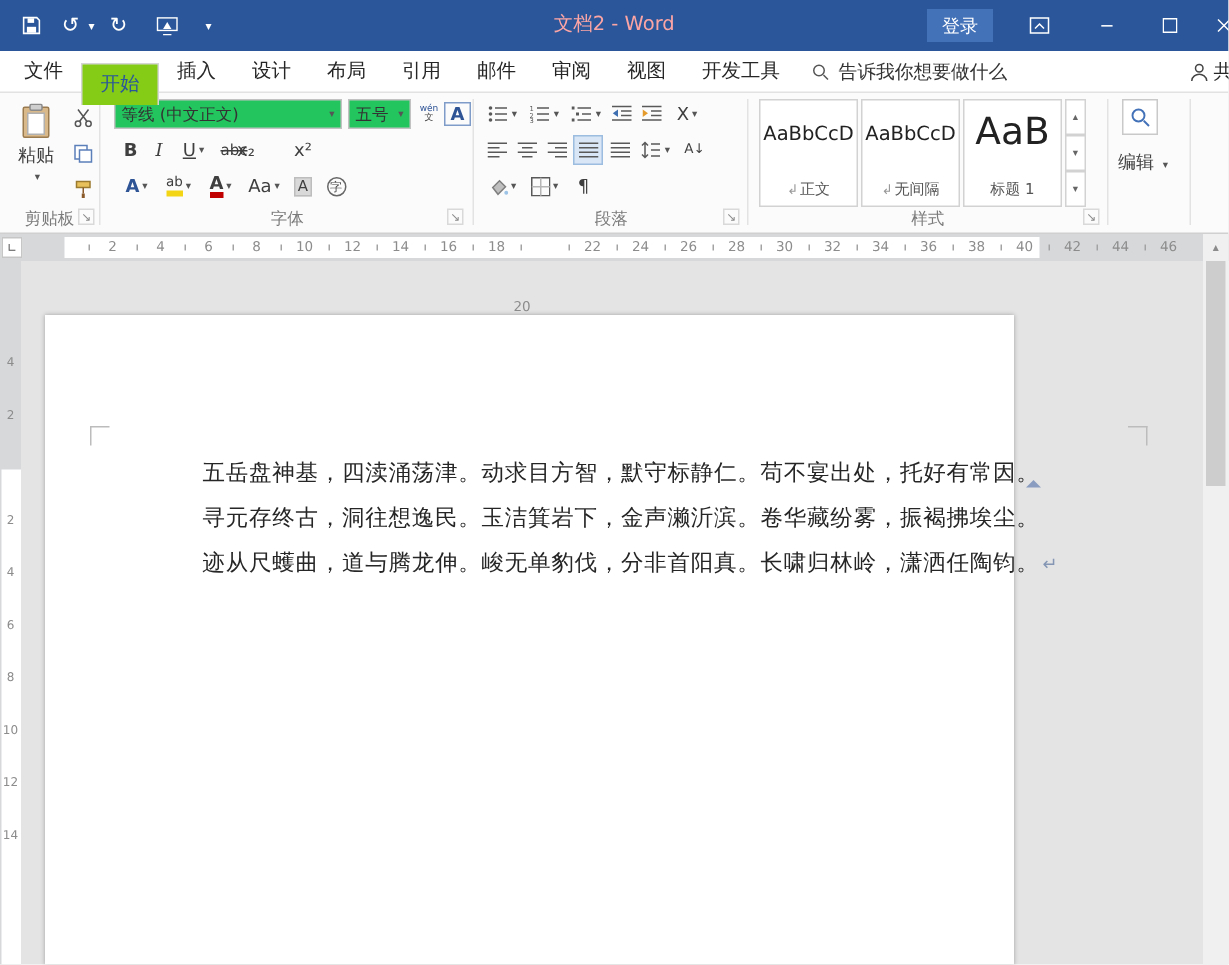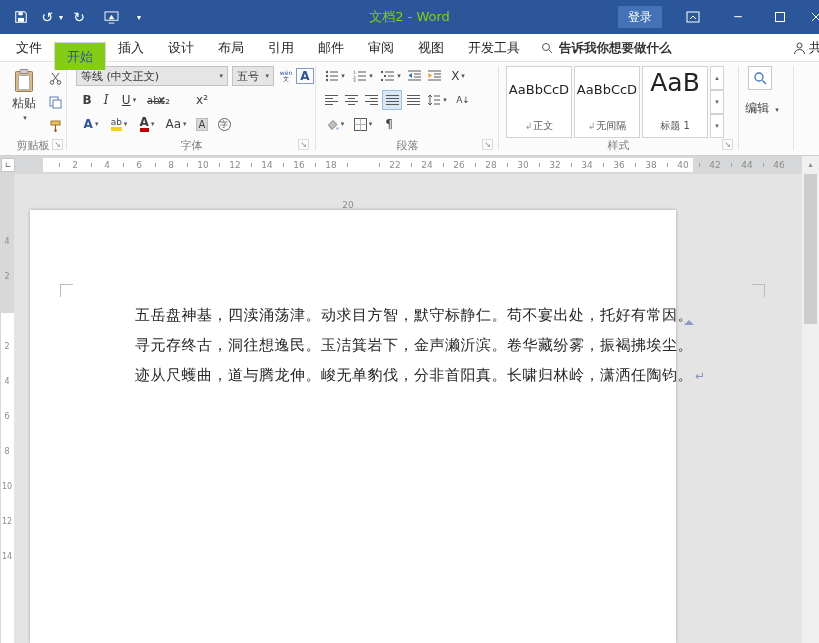--- a/index.html
+++ b/index.html
@@ -3,56 +3,56 @@
 <meta charset="utf-8">
 <style>
   * { margin:0; padding:0; box-sizing:border-box; }
   body { font-family:"DejaVu Sans","Liberation Sans",sans-serif; }
   .app { position:relative; width:819px; height:643px; overflow:hidden; background:#e4e4e4; cursor:default; }
 
   
   .titlebar { position:absolute; left:0; top:0; width:819px; height:34px; background:#2b579a; color:#fff; }
   .tbtn { position:absolute; top:8px; width:18px; height:18px; display:flex; align-items:center; justify-content:center; font-size:14px; color:#fff; }
   .tarrow { position:absolute; top:12px; width:10px; height:10px; font-size:8px; color:#fff; display:flex; align-items:center; justify-content:center; }
-  .title { position:absolute; top:0; left:0; width:100%; height:34px; line-height:34px; text-align:center; font-size:13px; color:#84cc16; }
+  .title { position:absolute; top:0; left:0; width:100%; height:34px; line-height:34px; text-align:center; font-size:13px; color:#fca5a5; }
   .login { position:absolute; top:6px; left:618px; width:44px; height:22px; background:#4472b9; border:none; color:#fff; font-size:12px; font-family:inherit; }
   .winctl { position:absolute; top:9px; width:20px; height:16px; display:flex; align-items:center; justify-content:center; color:#fff; font-size:12px; }
 
   
   .tabrow { position:absolute; left:0; top:34px; width:819px; height:28px; background:#fff; border-bottom:1px solid #e2e2e2; }
   .tabs { position:absolute; left:4px; top:0; height:28px; display:flex; }
   .tab { height:28px; line-height:28px; padding:0 12px; font-size:13px; color:#262626; white-space:nowrap; }
   .tab.active { color:#2b579a; background:#84cc16; border:1px solid #d5d5d5; border-bottom:none; position:relative; z-index:2;margin-top:8px; }
-  .tellme { position:absolute; left:541px; top:0; height:28px; display:flex; align-items:center; gap:6px; font-size:12.5px; color:#333;font-weight:bold; }
+  .tellme { position:absolute; left:541px; top:0; height:28px; display:flex; align-items:center; gap:6px; font-size:12.5px; color:#333; }
   .share { position:absolute; left:793px; top:0; height:28px; display:flex; align-items:center; gap:3px; font-size:13px; color:#262626; white-space:nowrap; }
 
   
   .ribbon { position:absolute; left:0; top:62px; width:819px; height:94px; background:#fbfbfc; border-bottom:1px solid #d0d0d0; }
   .gdiv { position:absolute; top:4px; width:1px; height:84px; background:#e3e3e3; }
   .glabel { position:absolute; bottom:2px; text-align:center; font-size:11px; color:#7b7b7b;font-family:Liberation Serif, serif; }
   .launcher { position:absolute; top:77px; width:11px; height:11px; font-size:8px; color:#8c8c8c; display:flex; align-items:center; justify-content:center; border:1px solid #d9d9d9; }
   .rb { position:absolute; height:20px; display:flex; align-items:center; justify-content:center; font-size:12px; color:#3f3f3f; }
   .rb.sel { background:#d9e6f5; border:1px solid #9cbce0; }
   .arrow { font-size:7px; color:#555; margin-left:2px; }
-  .combo { position:absolute; top:4px; height:20px; background:#e5e5e5; border:1px solid #c2c2c2; display:flex; align-items:center; font-size:11px; color:#333; padding:0 4px; }
+  .combo { position:absolute; top:4px; height:20px; background:#22c55e; border:1px solid #c2c2c2; display:flex; align-items:center; font-size:11px; color:#333; padding:0 4px; }
   .combo .arrow { margin-left:auto; }
   .bigbtn { position:absolute; left:6px; top:4px; width:36px; height:70px; display:flex; flex-direction:column; align-items:center; justify-content:flex-start; font-size:12px; color:#3f3f3f; gap:2px; padding-top:3px; }
   .glyB { font-weight:bold; } .glyI { font-style:italic; font-family:"DejaVu Serif",serif; }
   .glyU { text-decoration:underline; } .glyS { text-decoration:line-through; font-size:10px; }
   .fx { color:#2f5496; font-weight:bold; }
   .hl { font-size:9px; border-bottom:4px solid #f3d516; line-height:10px; }
   .fc { border-bottom:4px solid #c00000; line-height:12px; font-weight:bold; }
   .shA { background:#d9d9d9; border:1px solid #bdbdbd; padding:0 2px; font-size:10px; }
   .encl { border:1px solid #666; border-radius:50%; width:13px; height:13px; font-size:8px; display:flex; align-items:center; justify-content:center; }
   .phon { display:flex; flex-direction:column; line-height:6px; font-size:6px; color:#444; align-items:center; }
   .phon b { color:#2f5496; font-weight:normal; }
   .borA { border:1px solid #7f9cc9; color:#2f5496; padding:0 3px; font-weight:bold; }
   .stylebox { position:absolute; top:4px; width:66px; height:72px; background:#fff; border:1px solid #d2d2d2; text-align:center; }
   .sample { margin-top:15px; font-size:13px; color:#222; white-space:nowrap; overflow:hidden; }
-  .sample.big { font-size:25px; margin-top:1px; font-weight:500; }
+  .sample.big { font-size:25px; margin-top:6px; font-weight:500; }
   .sname { position:absolute; bottom:4px; width:100%; font-size:10px; color:#555; }
   .smark { color:#999; font-size:9px; margin-right:1px; }
   .galbtn { position:absolute; left:710px; width:14px; height:24px; background:#fff; border:1px solid #d2d2d2; font-size:7px; color:#666; display:flex; align-items:center; justify-content:center; flex-direction:column; }
   .editsearch { position:absolute; left:748px; top:4px; width:24px; height:24px; border:1px solid #c9c9c9; background:#fff; display:flex; align-items:center; justify-content:center; }
   .editmenu { position:absolute; left:736px; top:38px; width:52px; text-align:center; font-size:12px; color:#3f3f3f; }
 
   
   .hruler { position:absolute; left:0; top:156px; width:819px; height:18px; background:#d6d8da; }
   .hwhite { position:absolute; left:43px; top:2px; width:650px; height:14px; background:#fff; }
   .hnum { position:absolute; top:2px; width:16px; height:14px; line-height:14px; text-align:center; font-size:9px; color:#8c8c8c; }

